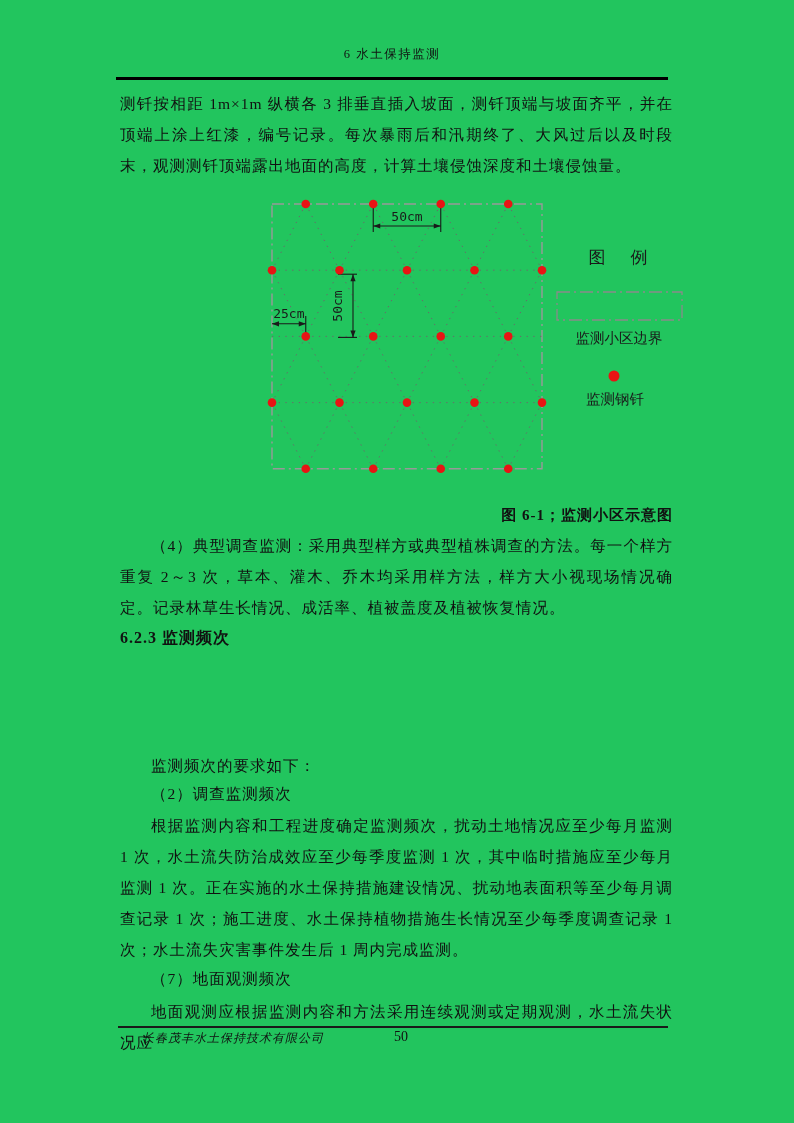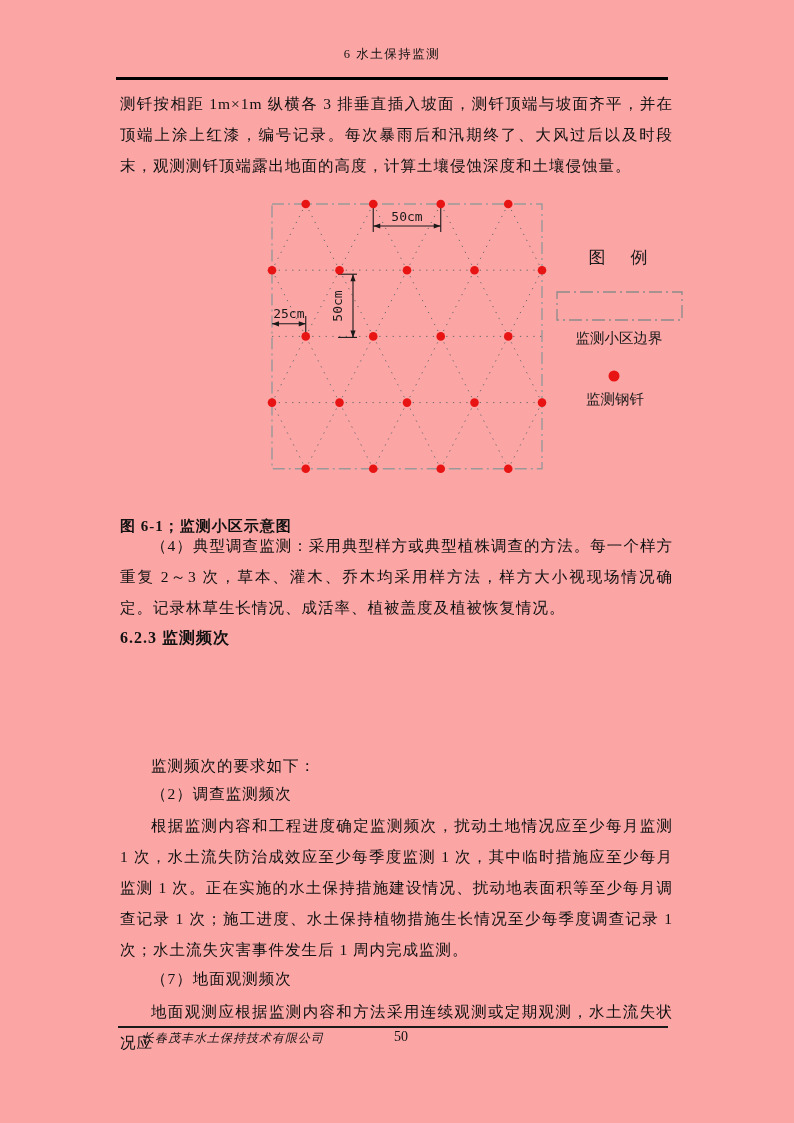--- a/index.html
+++ b/index.html
@@ -1,32 +1,32 @@
 <!DOCTYPE html>
 <html><head>
 <meta charset="utf-8">
 <style>
   html,body{margin:0;padding:0;background:#ffffff;}
   #page{
-    position:relative;width:794px;height:1123px;background:#fca5a5;overflow:hidden;
+    position:relative;width:794px;height:1123px;background:#22c55e;overflow:hidden;
     font-family:"Liberation Serif","DejaVu Serif",serif;color:#111;
   }
   .abs{position:absolute;}
   #header-title{
     left:116px;top:46px;width:552px;text-align:center;
     font-size:12.5px;letter-spacing:1.5px;color:#111;
   }
   #header-rule{left:116px;top:77px;width:552px;height:3px;background:#000;}
   .body-par{
     left:120px;width:553px;font-size:15.5px;line-height:31px;letter-spacing:1px;
     text-align:justify;text-justify:inter-character;text-align-last:left;color:#111;
   }
   .indent{text-indent:2em;}
   #figure-caption{
-    left:120px;top:511px;width:553px;text-align:left;font-weight:bold;
+    left:120px;top:500px;width:553px;text-align:right;font-weight:bold;
     font-size:15px;letter-spacing:1px;line-height:31px;
   }
   #heading-623{
     left:120px;top:622px;width:553px;font-weight:bold;font-size:16px;
     letter-spacing:1px;line-height:31px;
   }
   #footer-rule{left:118px;top:1026px;width:550px;height:2px;background:#1a1a1a;}
   #footer-company{left:142px;top:1030px;font-size:12px;letter-spacing:1px;color:#111;font-style:italic;}
   #footer-page{left:394px;top:1029px;font-size:14px;color:#111;}
   #figure-svg{left:230px;top:190px;}

